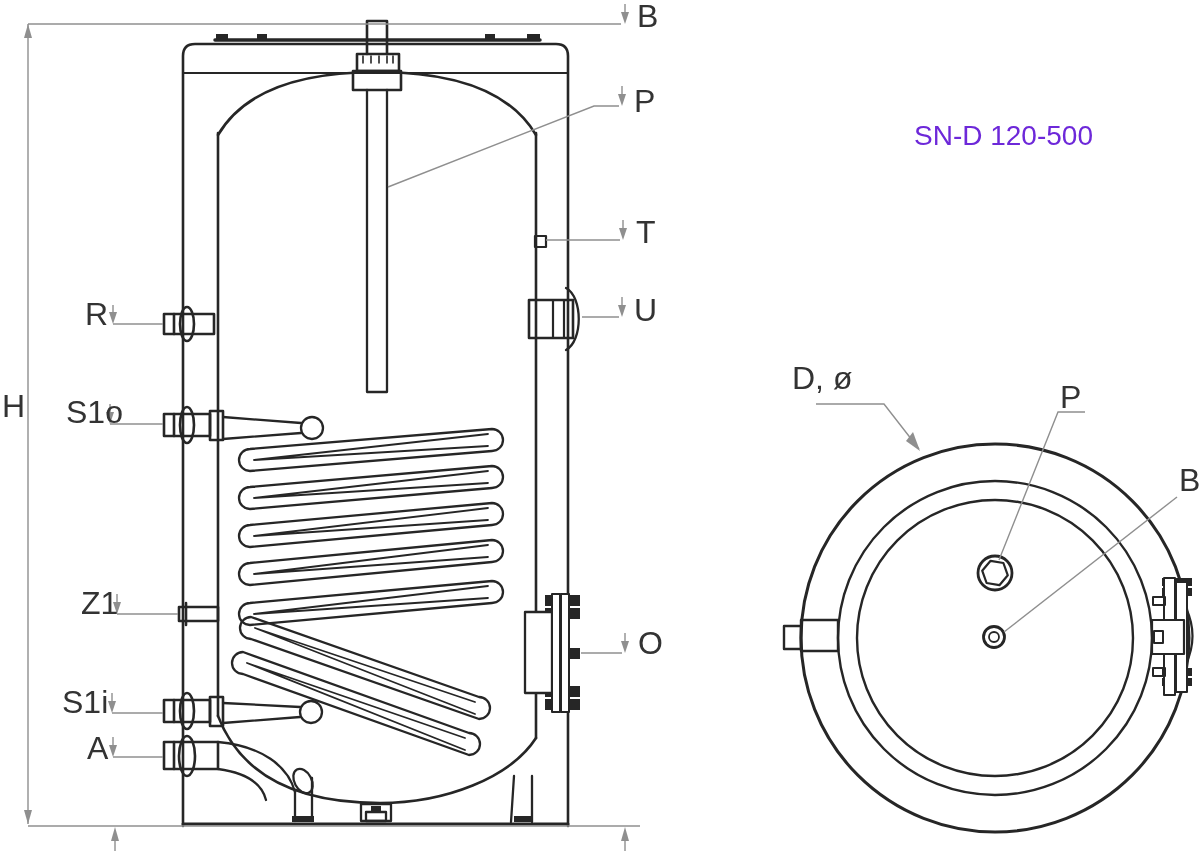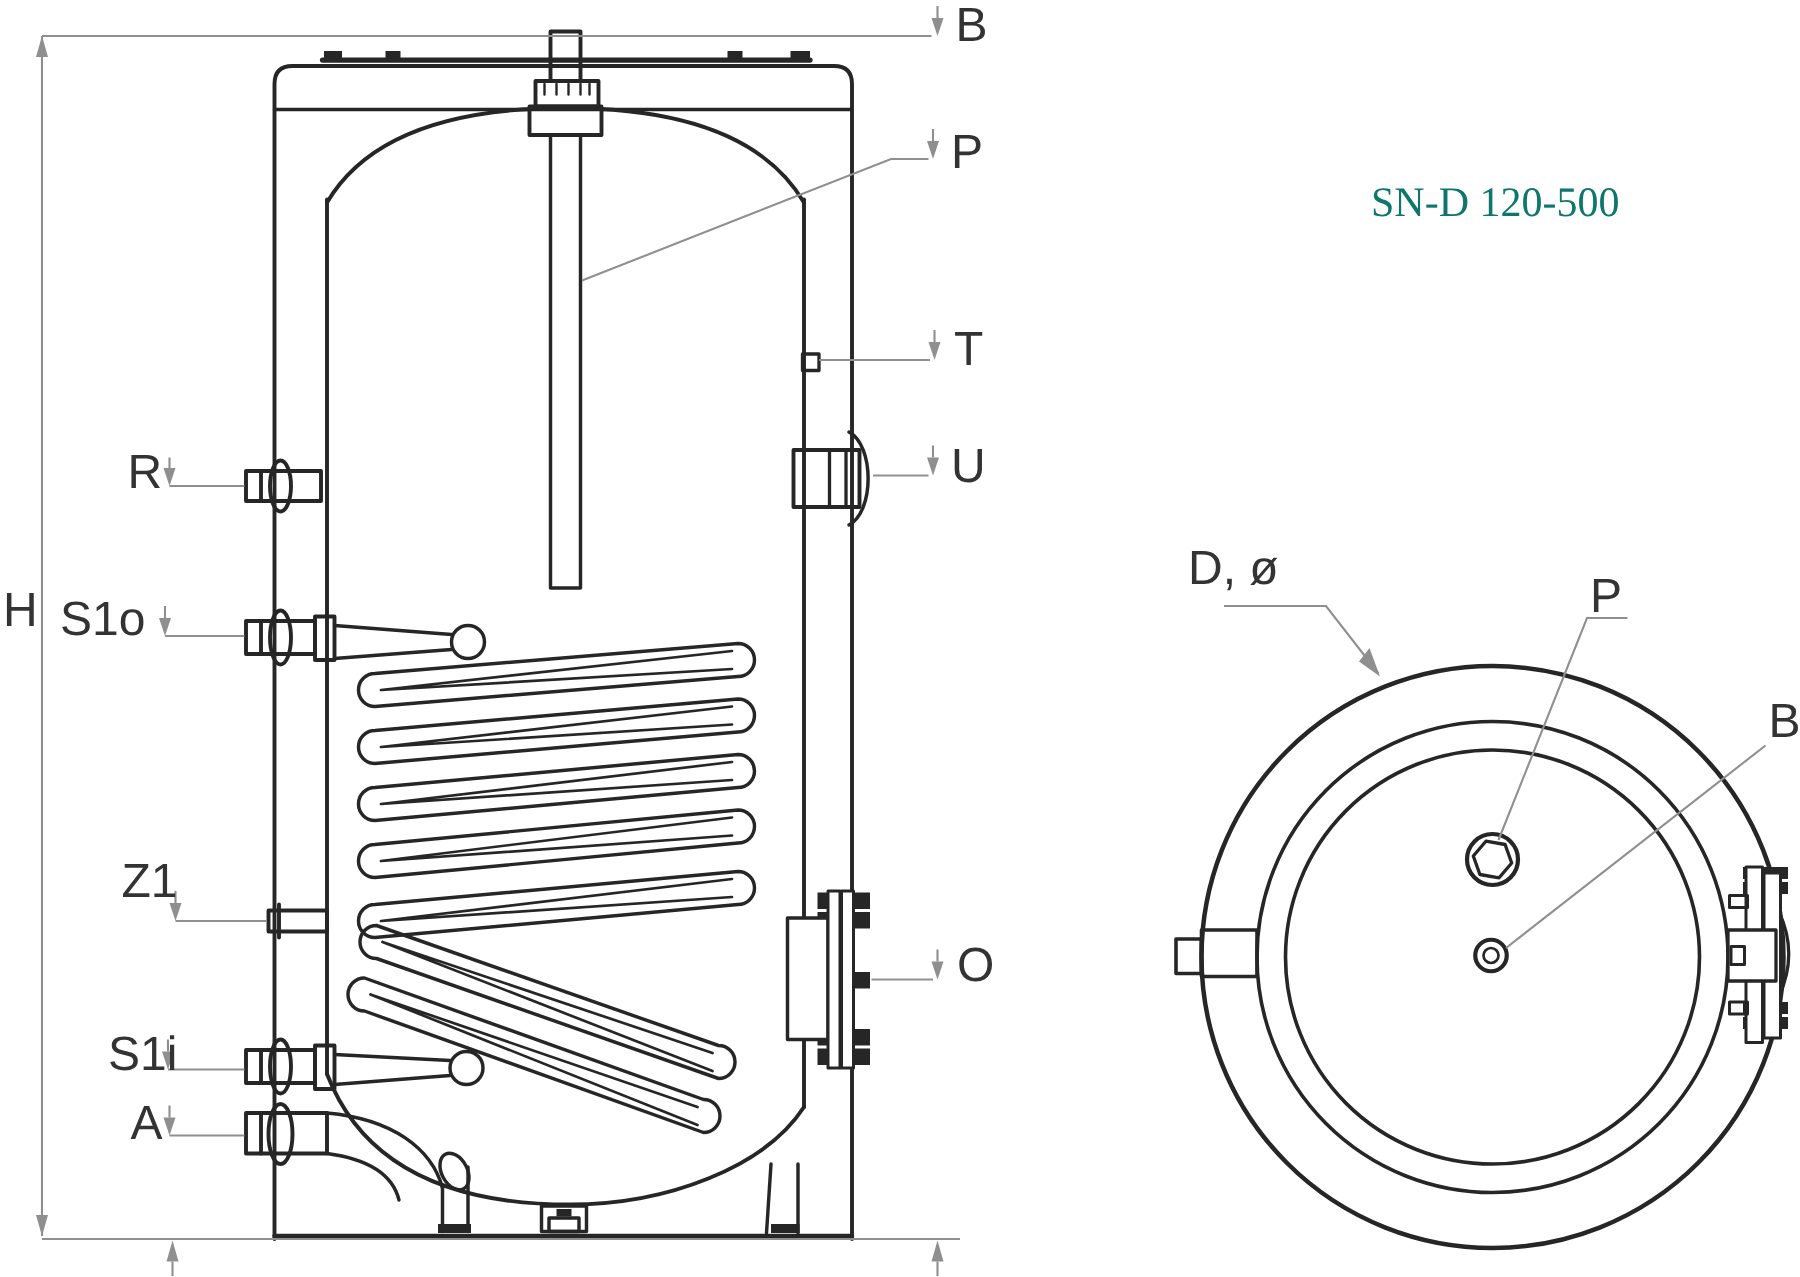--- a/index.html
+++ b/index.html
@@ -6,21 +6,21 @@
   #canvas{
     position:relative;width:1200px;height:851px;background:#ffffff;
     font-family:"Liberation Sans", sans-serif;overflow:hidden;
   }
   #lineart{position:absolute;left:0;top:0;}
   .lbl{
     position:absolute;color:#333333;font-size:32px;line-height:1;
     white-space:nowrap;user-select:none;
   }
   .title{
-    position:absolute;color:#0f766e;font-size:28px;line-height:1;white-space:nowrap;font-family:Liberation Serif, serif;
+    position:absolute;color:#6d28d9;font-size:28px;line-height:1;white-space:nowrap;
   }
 </style>
 </head>
 <body>
 
 <div id="canvas">
 
 <svg id="lineart" width="1200" height="851" viewBox="0 0 1200 851">
 
   <g stroke="#262626" fill="none" stroke-width="2.6" stroke-linejoin="round" stroke-linecap="round">
@@ -201,23 +201,23 @@
     <polygon points="920,451 906,441 913,432"></polygon>
   </g>
 </svg>
 
 <div class="lbl" style="left:637px;top:0px">B</div>
 <div class="lbl" style="left:634px;top:85px">P</div>
 <div class="lbl" style="left:636px;top:216px">T</div>
 <div class="lbl" style="left:634px;top:294px">U</div>
 <div class="lbl" style="left:638px;top:627px">O</div>
 <div class="lbl" style="left:85px;top:298px">R</div>
-<div class="lbl" style="left:40px;top:396px">S1o</div>
-<div class="lbl" style="left:81px;top:571px">Z1</div>
-<div class="lbl" style="left:72px;top:686px">S1i</div>
+<div class="lbl" style="left:66px;top:396px">S1o</div>
+<div class="lbl" style="left:81px;top:587px">Z1</div>
+<div class="lbl" style="left:62px;top:686px">S1i</div>
 <div class="lbl" style="left:87px;top:732px">A</div>
 <div class="lbl" style="left:2px;top:390px">H</div>
 <div class="lbl" style="left:792px;top:362px">D, ø</div>
 <div class="lbl" style="left:1060px;top:381px">P</div>
 <div class="lbl" style="left:1179px;top:464px">B</div>
 <div class="title" style="left:914px;top:122px">SN-D 120-500</div>
 
 </div>
 
 </body></html>

